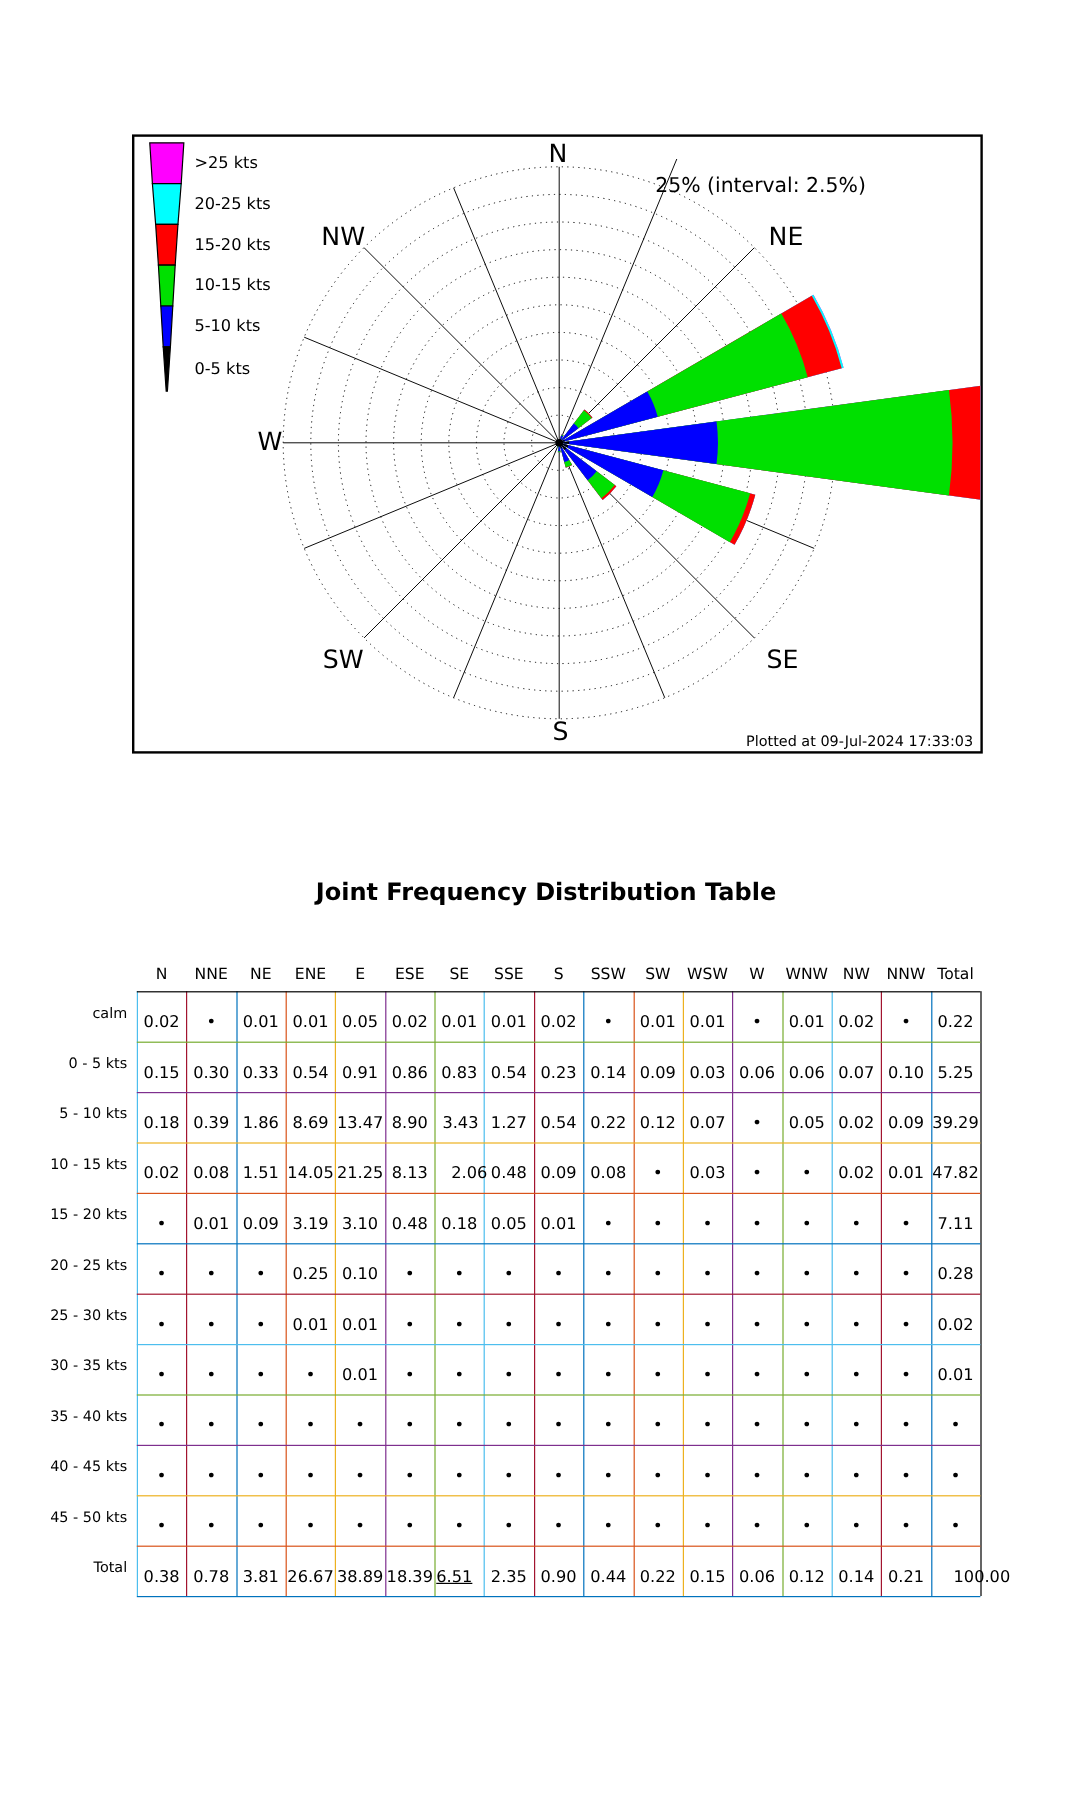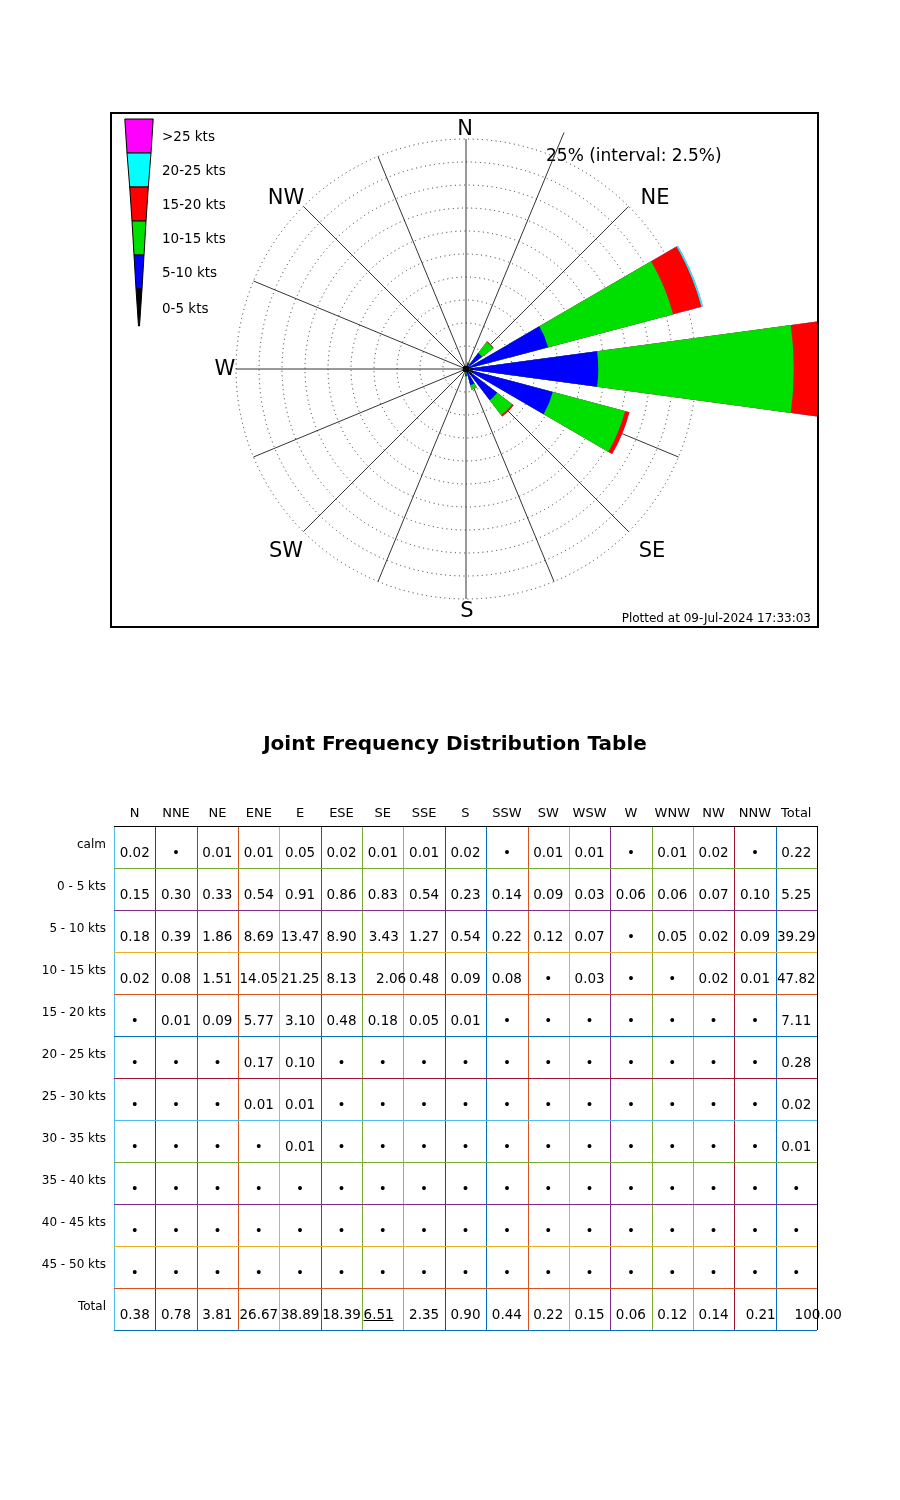--- a/index.html
+++ b/index.html
@@ -300,39 +300,39 @@
       <div class="cell" style="left: 568.9px; width: 41.4px; top: 970px;">0.03</div>
       <div class="cell" style="left: 610.2px; width: 41.4px; top: 970px;">•</div>
       <div class="cell" style="left: 651.6px; width: 41.4px; top: 970px;">•</div>
       <div class="cell" style="left: 692.9px; width: 41.4px; top: 970px;">0.02</div>
       <div class="cell" style="left: 734.3px; width: 41.4px; top: 970px;">0.01</div>
       <div class="cell" style="left: 775.6px; width: 41.4px; top: 970px;">47.82</div>
       <div class="rowlabel" style="left: 0px; width: 106px; top: 1005px;">15 - 20 kts</div>
       <div class="cell" style="left: 114px; width: 41.4px; top: 1012px;">•</div>
       <div class="cell" style="left: 155.3px; width: 41.4px; top: 1012px;">0.01</div>
       <div class="cell" style="left: 196.7px; width: 41.4px; top: 1012px;">0.09</div>
-      <div class="cell" style="left: 238.1px; width: 41.4px; top: 1012px;">5.77</div>
+      <div class="cell" style="left: 238.1px; width: 41.4px; top: 1012px;">3.19</div>
       <div class="cell" style="left: 279.4px; width: 41.4px; top: 1012px;">3.10</div>
       <div class="cell" style="left: 320.8px; width: 41.4px; top: 1012px;">0.48</div>
       <div class="cell" style="left: 362.1px; width: 41.4px; top: 1012px;">0.18</div>
       <div class="cell" style="left: 403.4px; width: 41.4px; top: 1012px;">0.05</div>
       <div class="cell" style="left: 444.8px; width: 41.4px; top: 1012px;">0.01</div>
       <div class="cell" style="left: 486.2px; width: 41.4px; top: 1012px;">•</div>
       <div class="cell" style="left: 527.5px; width: 41.4px; top: 1012px;">•</div>
       <div class="cell" style="left: 568.9px; width: 41.4px; top: 1012px;">•</div>
       <div class="cell" style="left: 610.2px; width: 41.4px; top: 1012px;">•</div>
       <div class="cell" style="left: 651.6px; width: 41.4px; top: 1012px;">•</div>
       <div class="cell" style="left: 692.9px; width: 41.4px; top: 1012px;">•</div>
       <div class="cell" style="left: 734.3px; width: 41.4px; top: 1012px;">•</div>
       <div class="cell" style="left: 775.6px; width: 41.4px; top: 1012px;">7.11</div>
       <div class="rowlabel" style="left: 0px; width: 106px; top: 1047px;">20 - 25 kts</div>
       <div class="cell" style="left: 114px; width: 41.4px; top: 1054px;">•</div>
       <div class="cell" style="left: 155.3px; width: 41.4px; top: 1054px;">•</div>
       <div class="cell" style="left: 196.7px; width: 41.4px; top: 1054px;">•</div>
-      <div class="cell" style="left: 238.1px; width: 41.4px; top: 1054px;">0.17</div>
+      <div class="cell" style="left: 238.1px; width: 41.4px; top: 1054px;">0.25</div>
       <div class="cell" style="left: 279.4px; width: 41.4px; top: 1054px;">0.10</div>
       <div class="cell" style="left: 320.8px; width: 41.4px; top: 1054px;">•</div>
       <div class="cell" style="left: 362.1px; width: 41.4px; top: 1054px;">•</div>
       <div class="cell" style="left: 403.4px; width: 41.4px; top: 1054px;">•</div>
       <div class="cell" style="left: 444.8px; width: 41.4px; top: 1054px;">•</div>
       <div class="cell" style="left: 486.2px; width: 41.4px; top: 1054px;">•</div>
       <div class="cell" style="left: 527.5px; width: 41.4px; top: 1054px;">•</div>
       <div class="cell" style="left: 568.9px; width: 41.4px; top: 1054px;">•</div>
       <div class="cell" style="left: 610.2px; width: 41.4px; top: 1054px;">•</div>
       <div class="cell" style="left: 651.6px; width: 41.4px; top: 1054px;">•</div>
@@ -438,17 +438,17 @@
       <div class="cell" style="left: 320.8px; width: 41.4px; top: 1306px;">18.39</div>
       <div class="cell" style="left: 362.1px; width: 33px; top: 1306px; text-decoration: underline;">6.51</div>
       <div class="cell" style="left: 403.4px; width: 41.4px; top: 1306px;">2.35</div>
       <div class="cell" style="left: 444.8px; width: 41.4px; top: 1306px;">0.90</div>
       <div class="cell" style="left: 486.2px; width: 41.4px; top: 1306px;">0.44</div>
       <div class="cell" style="left: 527.5px; width: 41.4px; top: 1306px;">0.22</div>
       <div class="cell" style="left: 568.9px; width: 41.4px; top: 1306px;">0.15</div>
       <div class="cell" style="left: 610.2px; width: 41.4px; top: 1306px;">0.06</div>
       <div class="cell" style="left: 651.6px; width: 41.4px; top: 1306px;">0.12</div>
       <div class="cell" style="left: 692.9px; width: 41.4px; top: 1306px;">0.14</div>
-      <div class="cell" style="left: 734.3px; width: 41.4px; top: 1306px; text-align: right;">0.21</div>
+      <div class="cell" style="left: 734.3px; width: 41.4px; top: 1306px;">0.21</div>
       <div class="cell" style="left: 775.6px; width: 41.4px; top: 1306px; margin-left: 19px;">100.00</div>
     </div>
 
 </div>
 
 </body></html>

